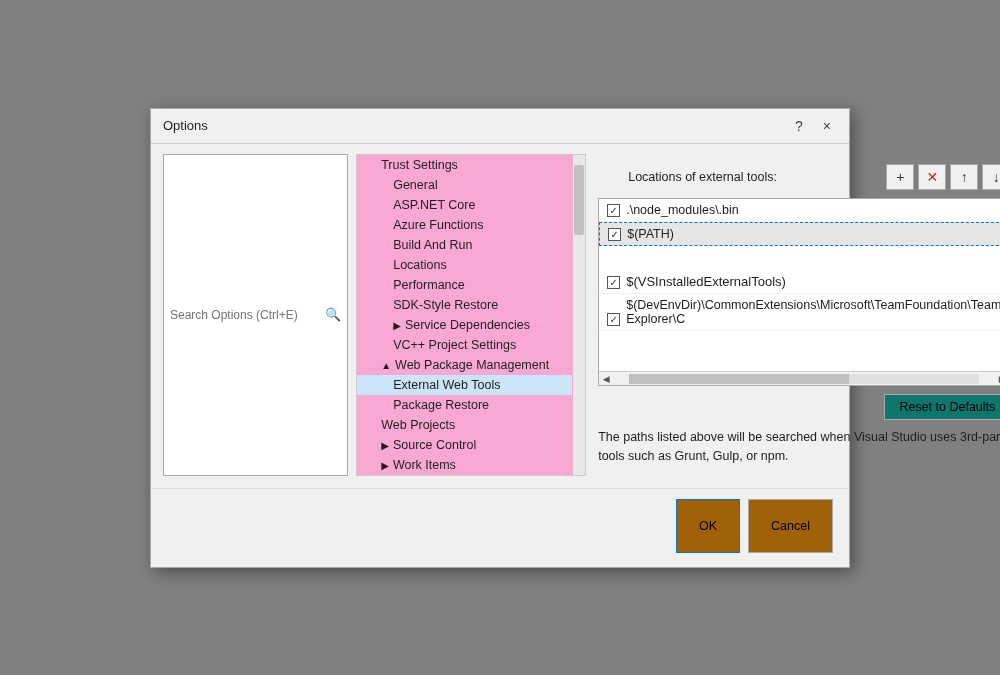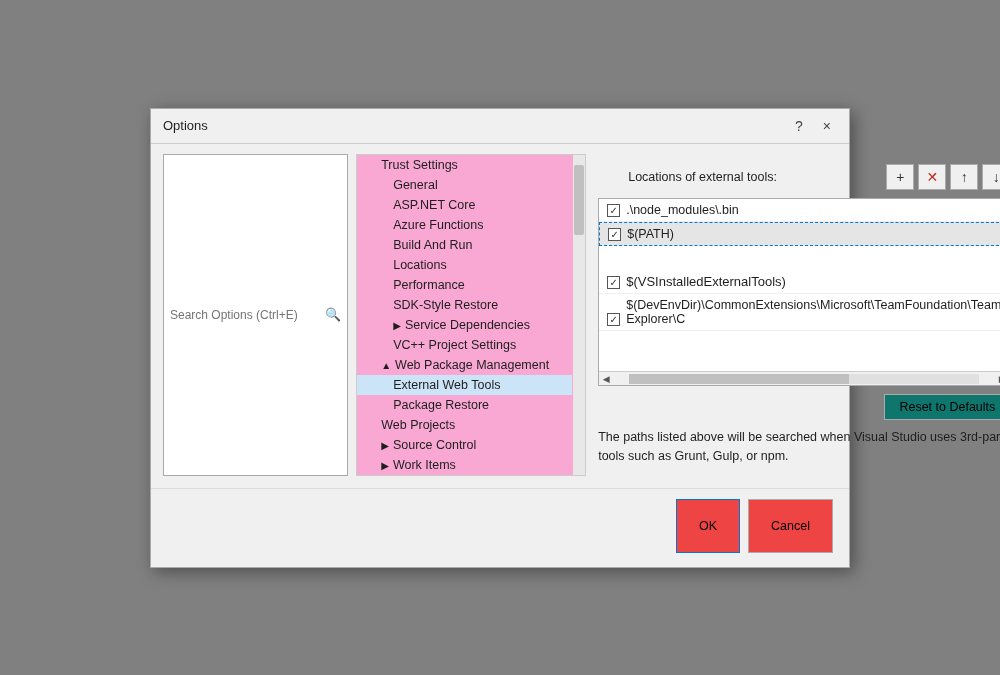--- a/index.html
+++ b/index.html
@@ -225,21 +225,21 @@
     .dialog-footer {
       display: flex;
       justify-content: flex-end;
       gap: 8px;
       padding: 10px 16px 14px;
       border-top: 1px solid #ddd;
     }
     .footer-btn {
       padding: 19px 22px;
       border: 1px solid #aaa;
-      background: #ef4444;
+      background: #a16207;
       cursor: pointer;
       font-size: 12.5px;
     }
     .footer-btn.ok {
       border: 1px solid #0078d4;
     }
   </style>
 </head>
 <body>
 

